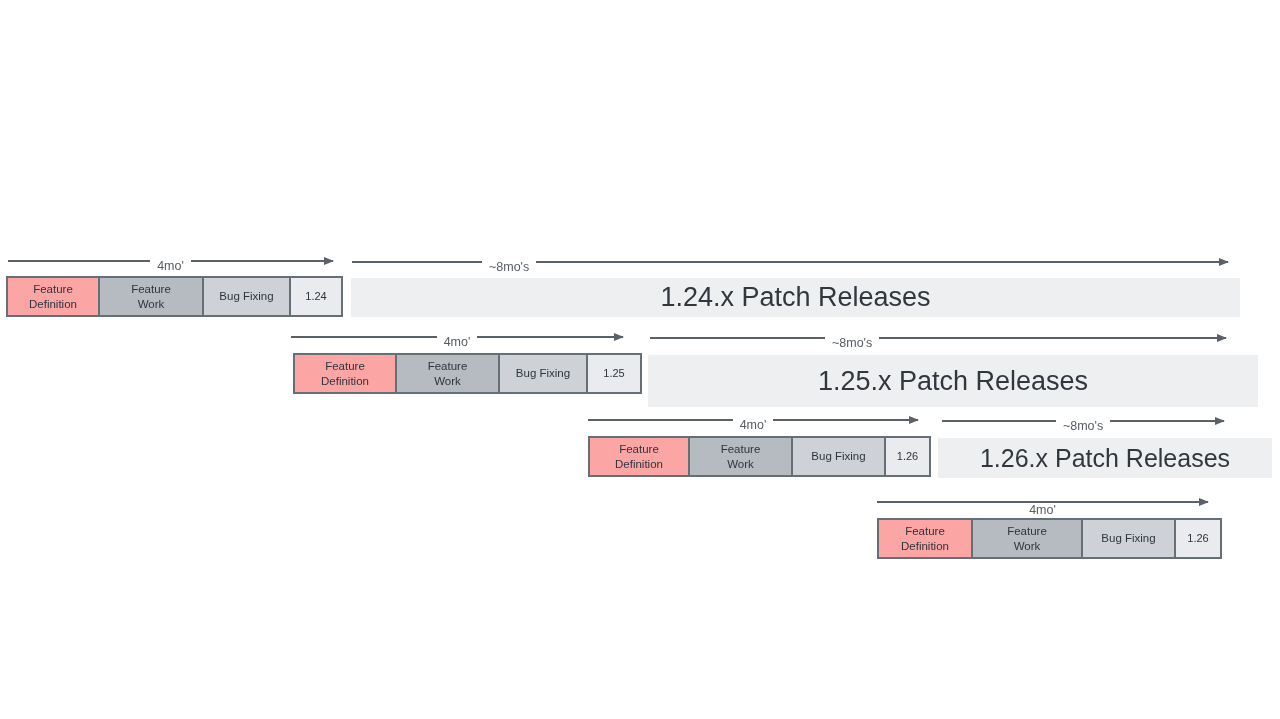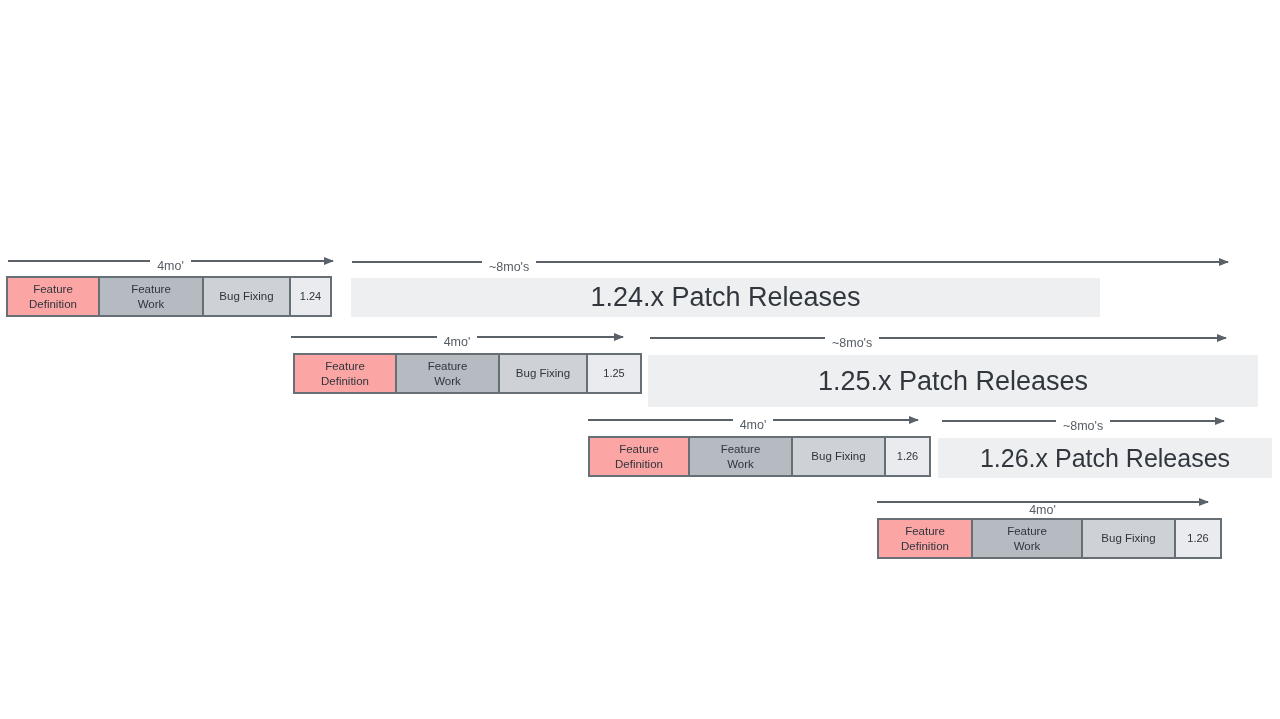--- a/index.html
+++ b/index.html
@@ -60,25 +60,25 @@
   <div class="phases" style="left:6px;top:276px;">
     <div class="phase p1" style="width:94px;">
         <span>Feature Definition</span>
       </div>
     <div class="phase p2" style="width:106px;">
         <span>Feature Work</span>
       </div>
     <div class="phase p3" style="width:89px;">
         <span>Bug Fixing</span>
       </div>
-    <div class="phase ver" style="width:43px;">
+    <div class="phase ver" style="width:54px;">
         <span>1.24</span>
       </div>
   </div>
-  <div class="patchbar" style="left:351px;top:278px;width:749px;height:39px;">
+  <div class="patchbar" style="left:351px;top:278px;width:889px;height:39px;">
     <span>1.24.x Patch Releases</span>
   </div>
 
   <div class="arrow" style="left:291px;top:329px;width:332px;">
     <i class="seg"></i>
     <span class="alabel">4mo'</span>
     <i class="seg head"></i>
   </div>
   <div class="arrow" style="left:650px;top:330px;width:576px;">
     <i class="seg" style="flex:0 0 175px;"></i>

